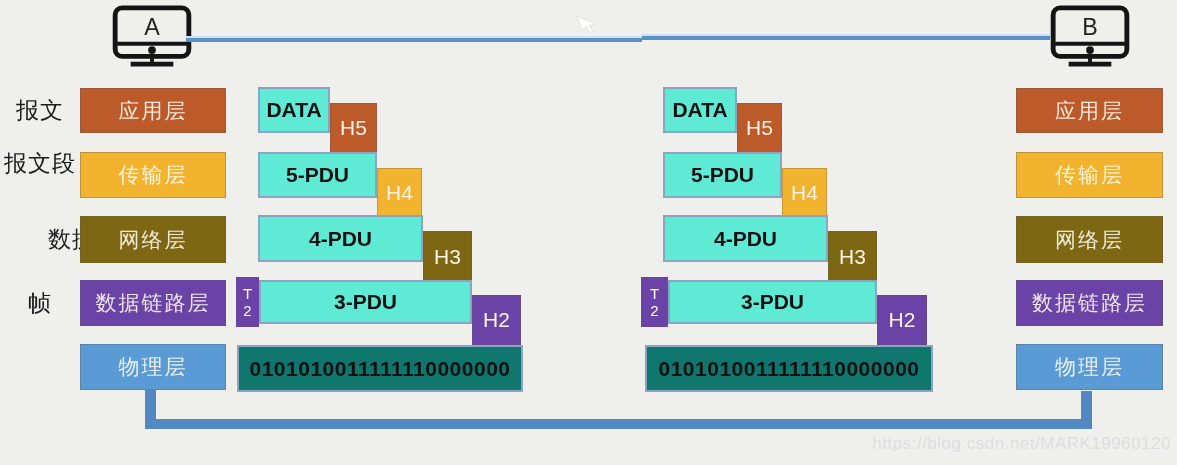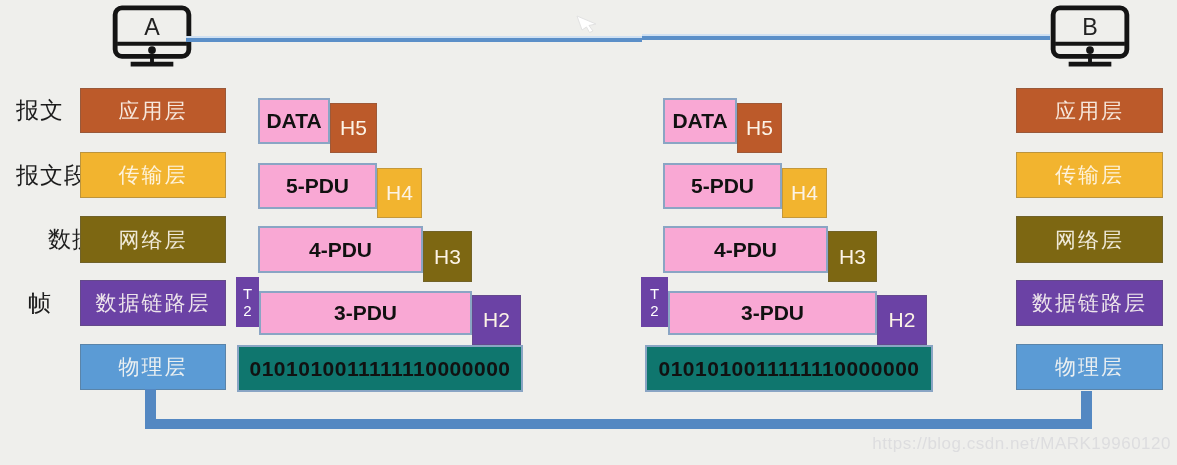--- a/index.html
+++ b/index.html
@@ -22,26 +22,26 @@
   .layer-box{
     position:absolute;
     display:flex;align-items:center;justify-content:center;
     font-size:21px;color:rgba(255,252,245,0.88);
     letter-spacing:2px;
     border:1px solid rgba(90,90,90,0.35);
     box-sizing:border-box;
   }
   
   .pdu-white{
-    position:absolute;background:#f9a8d4;
+    position:absolute;background:#5eead4;
     border:2px solid #8fa9c6;
     border:2px solid #8aa5c4;
     box-sizing:border-box;
     display:flex;align-items:center;justify-content:center;
-    font-size:21px;font-weight:600;color:#111;margin-top:11px;
+    font-size:21px;font-weight:600;color:#111;
   }
   .pdu-h{
     position:absolute;
     display:flex;align-items:center;justify-content:center;
     font-size:21px;color:#fcf3e6;
     border:1px solid rgba(90,90,90,0.3);
     box-sizing:border-box;
     margin-top:18px;
   }
   .pdu-t{
@@ -92,21 +92,21 @@
   </svg>
 
   <div class="link-seg" style="left:186px;top:36px;width:456px;"></div>
   <div class="link-seg" style="left:642px;top:34px;width:408px;"></div>
 
   <svg class="cursor" style="left:574px;top:12px;width:30px;height:22px;" viewBox="0 0 30 22">
     <path d="M3 4 L22 12 L15 13.5 L19 19 L15.5 20.5 L12.5 15 L8 18 Z" fill="#ffffff" stroke="#e2e2e2" stroke-width="1"></path>
   </svg>
 
   <div class="row-label" style="top:88px;height:45px;">报文</div>
-  <div class="row-label" style="top:152px;height:46px;padding-left:12px;">报文段</div>
+  <div class="row-label" style="top:140px;height:46px;">报文段</div>
   <div class="row-label" style="top:216px;height:47px;padding-left:44px;">数据报</div>
   <div class="row-label" style="top:280px;height:46px;">帧</div>
 
   <div class="layer-box" style="left: 80px; top: 88px; width: 146px; height: 45px; background-color: rgb(188, 90, 42);">应用层</div>
   <div class="layer-box" style="left: 80px; top: 152px; width: 146px; height: 46px; background-color: rgb(242, 180, 47);">传输层</div>
   <div class="layer-box" style="left: 80px; top: 216px; width: 146px; height: 47px; background-color: rgb(125, 103, 18);">网络层</div>
   <div class="layer-box" style="left: 80px; top: 280px; width: 146px; height: 46px; background-color: rgb(107, 66, 165);">数据链路层</div>
   <div class="layer-box" style="left: 80px; top: 344px; width: 146px; height: 46px; background-color: rgb(91, 155, 213);">物理层</div>
 
   <div class="layer-box" style="left: 1016px; top: 88px; width: 147px; height: 45px; background-color: rgb(188, 90, 42);">应用层</div>

